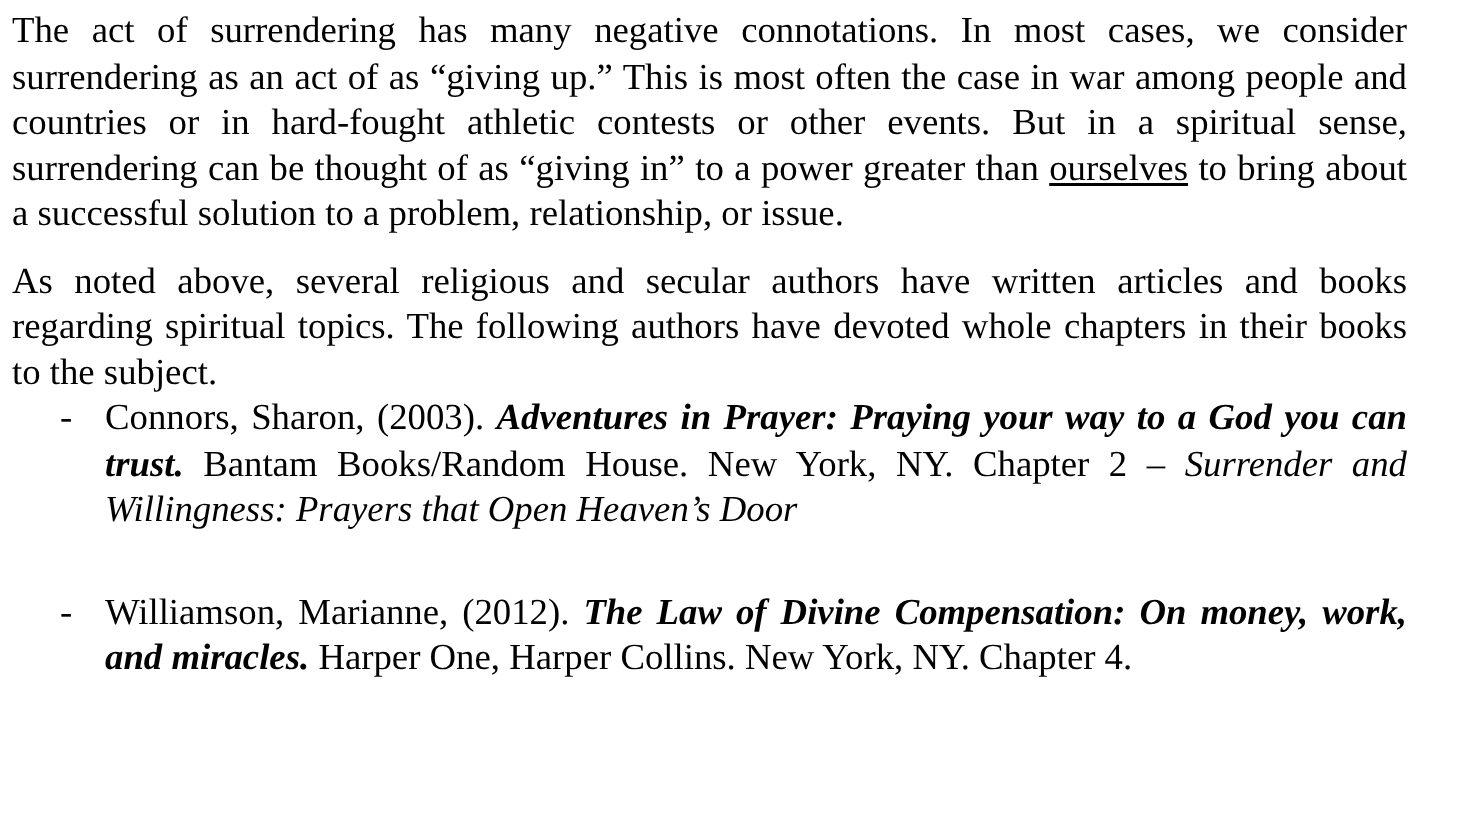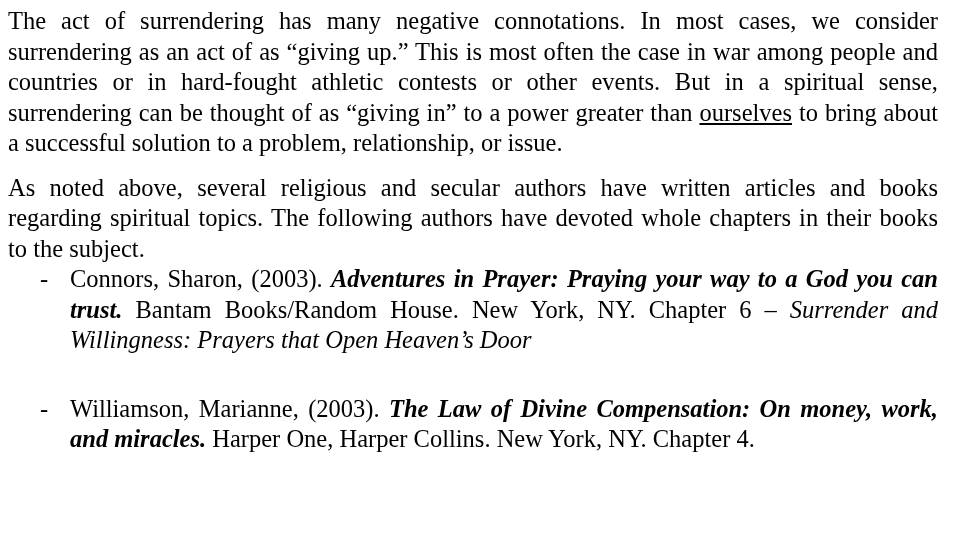--- a/index.html
+++ b/index.html
@@ -80,21 +80,21 @@
     <span>The act of surrendering has many negative connotations.  In most cases, we consider surrendering as an act of as “giving up.”   This is most often the case in war among people and countries or in hard-fought athletic contests or other events. But in a spiritual sense, surrendering can be thought of as “giving in” to a power greater than </span><span class="u">ourselves</span><span> to bring about a successful solution to a problem, relationship, or issue.</span>
   </p>
 
   <p class="body-para">
     <span>As noted above, several religious and secular authors have written articles and books regarding spiritual topics.  The following authors have devoted whole chapters in their books to the subject.</span>
   </p>
 
   <ul class="ref-list">
     <li class="ref-item">
       <span class="ref-bullet">-</span>
-      <span class="ref-text"><span>Connors, Sharon, (2003).  </span><span class="bi">Adventures in Prayer: Praying your way to a God you can trust.</span><span>  Bantam Books/Random House. New York, NY. Chapter 6 – </span><span class="it">Surrender and Willingness:  Prayers that Open Heaven’s Door</span></span>
+      <span class="ref-text"><span>Connors, Sharon, (2003).  </span><span class="bi">Adventures in Prayer: Praying your way to a God you can trust.</span><span>  Bantam Books/Random House. New York, NY. Chapter 2 – </span><span class="it">Surrender and Willingness:  Prayers that Open Heaven’s Door</span></span>
     </li>
     <li class="ref-item">
       <span class="ref-bullet">-</span>
-      <span class="ref-text"><span>Williamson, Marianne, (2003).  </span><span class="bi">The Law of Divine Compensation: On money, work, and miracles.</span><span>  Harper One, Harper Collins. New York, NY. Chapter 4.</span></span>
+      <span class="ref-text"><span>Williamson, Marianne, (2012).  </span><span class="bi">The Law of Divine Compensation: On money, work, and miracles.</span><span>  Harper One, Harper Collins. New York, NY. Chapter 4.</span></span>
     </li>
   </ul>
 
 </div>
 
 </body></html>

